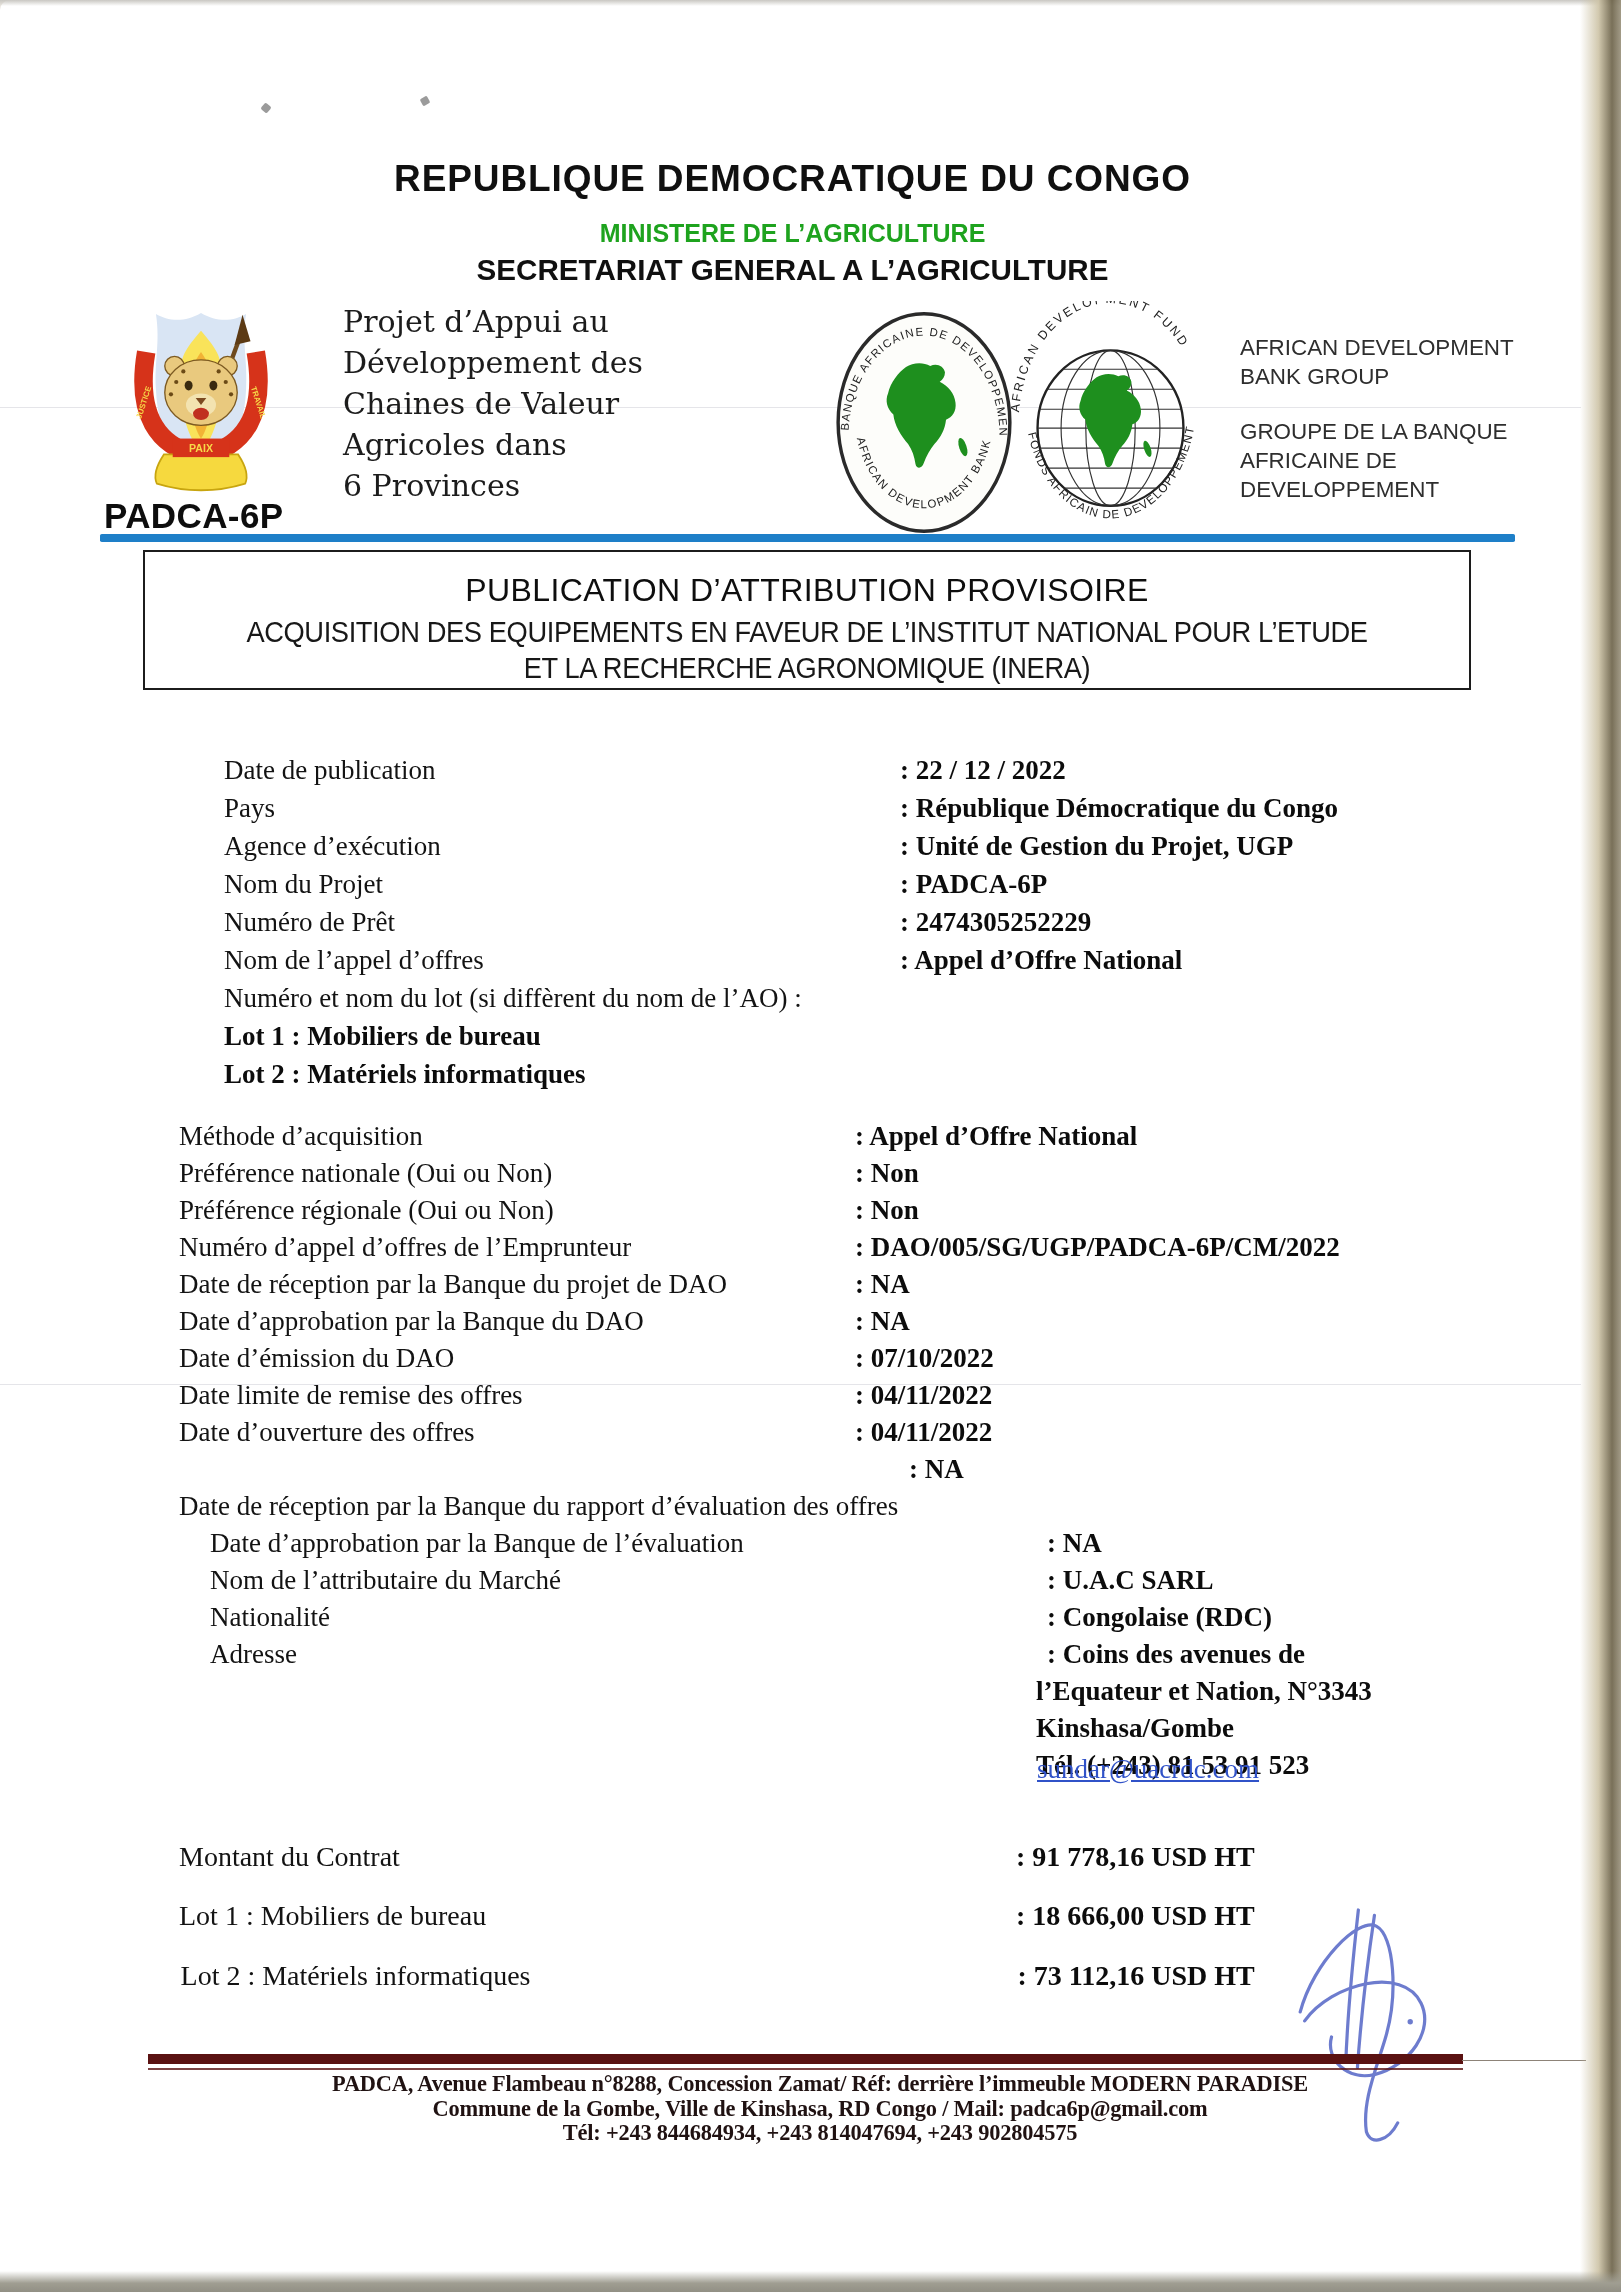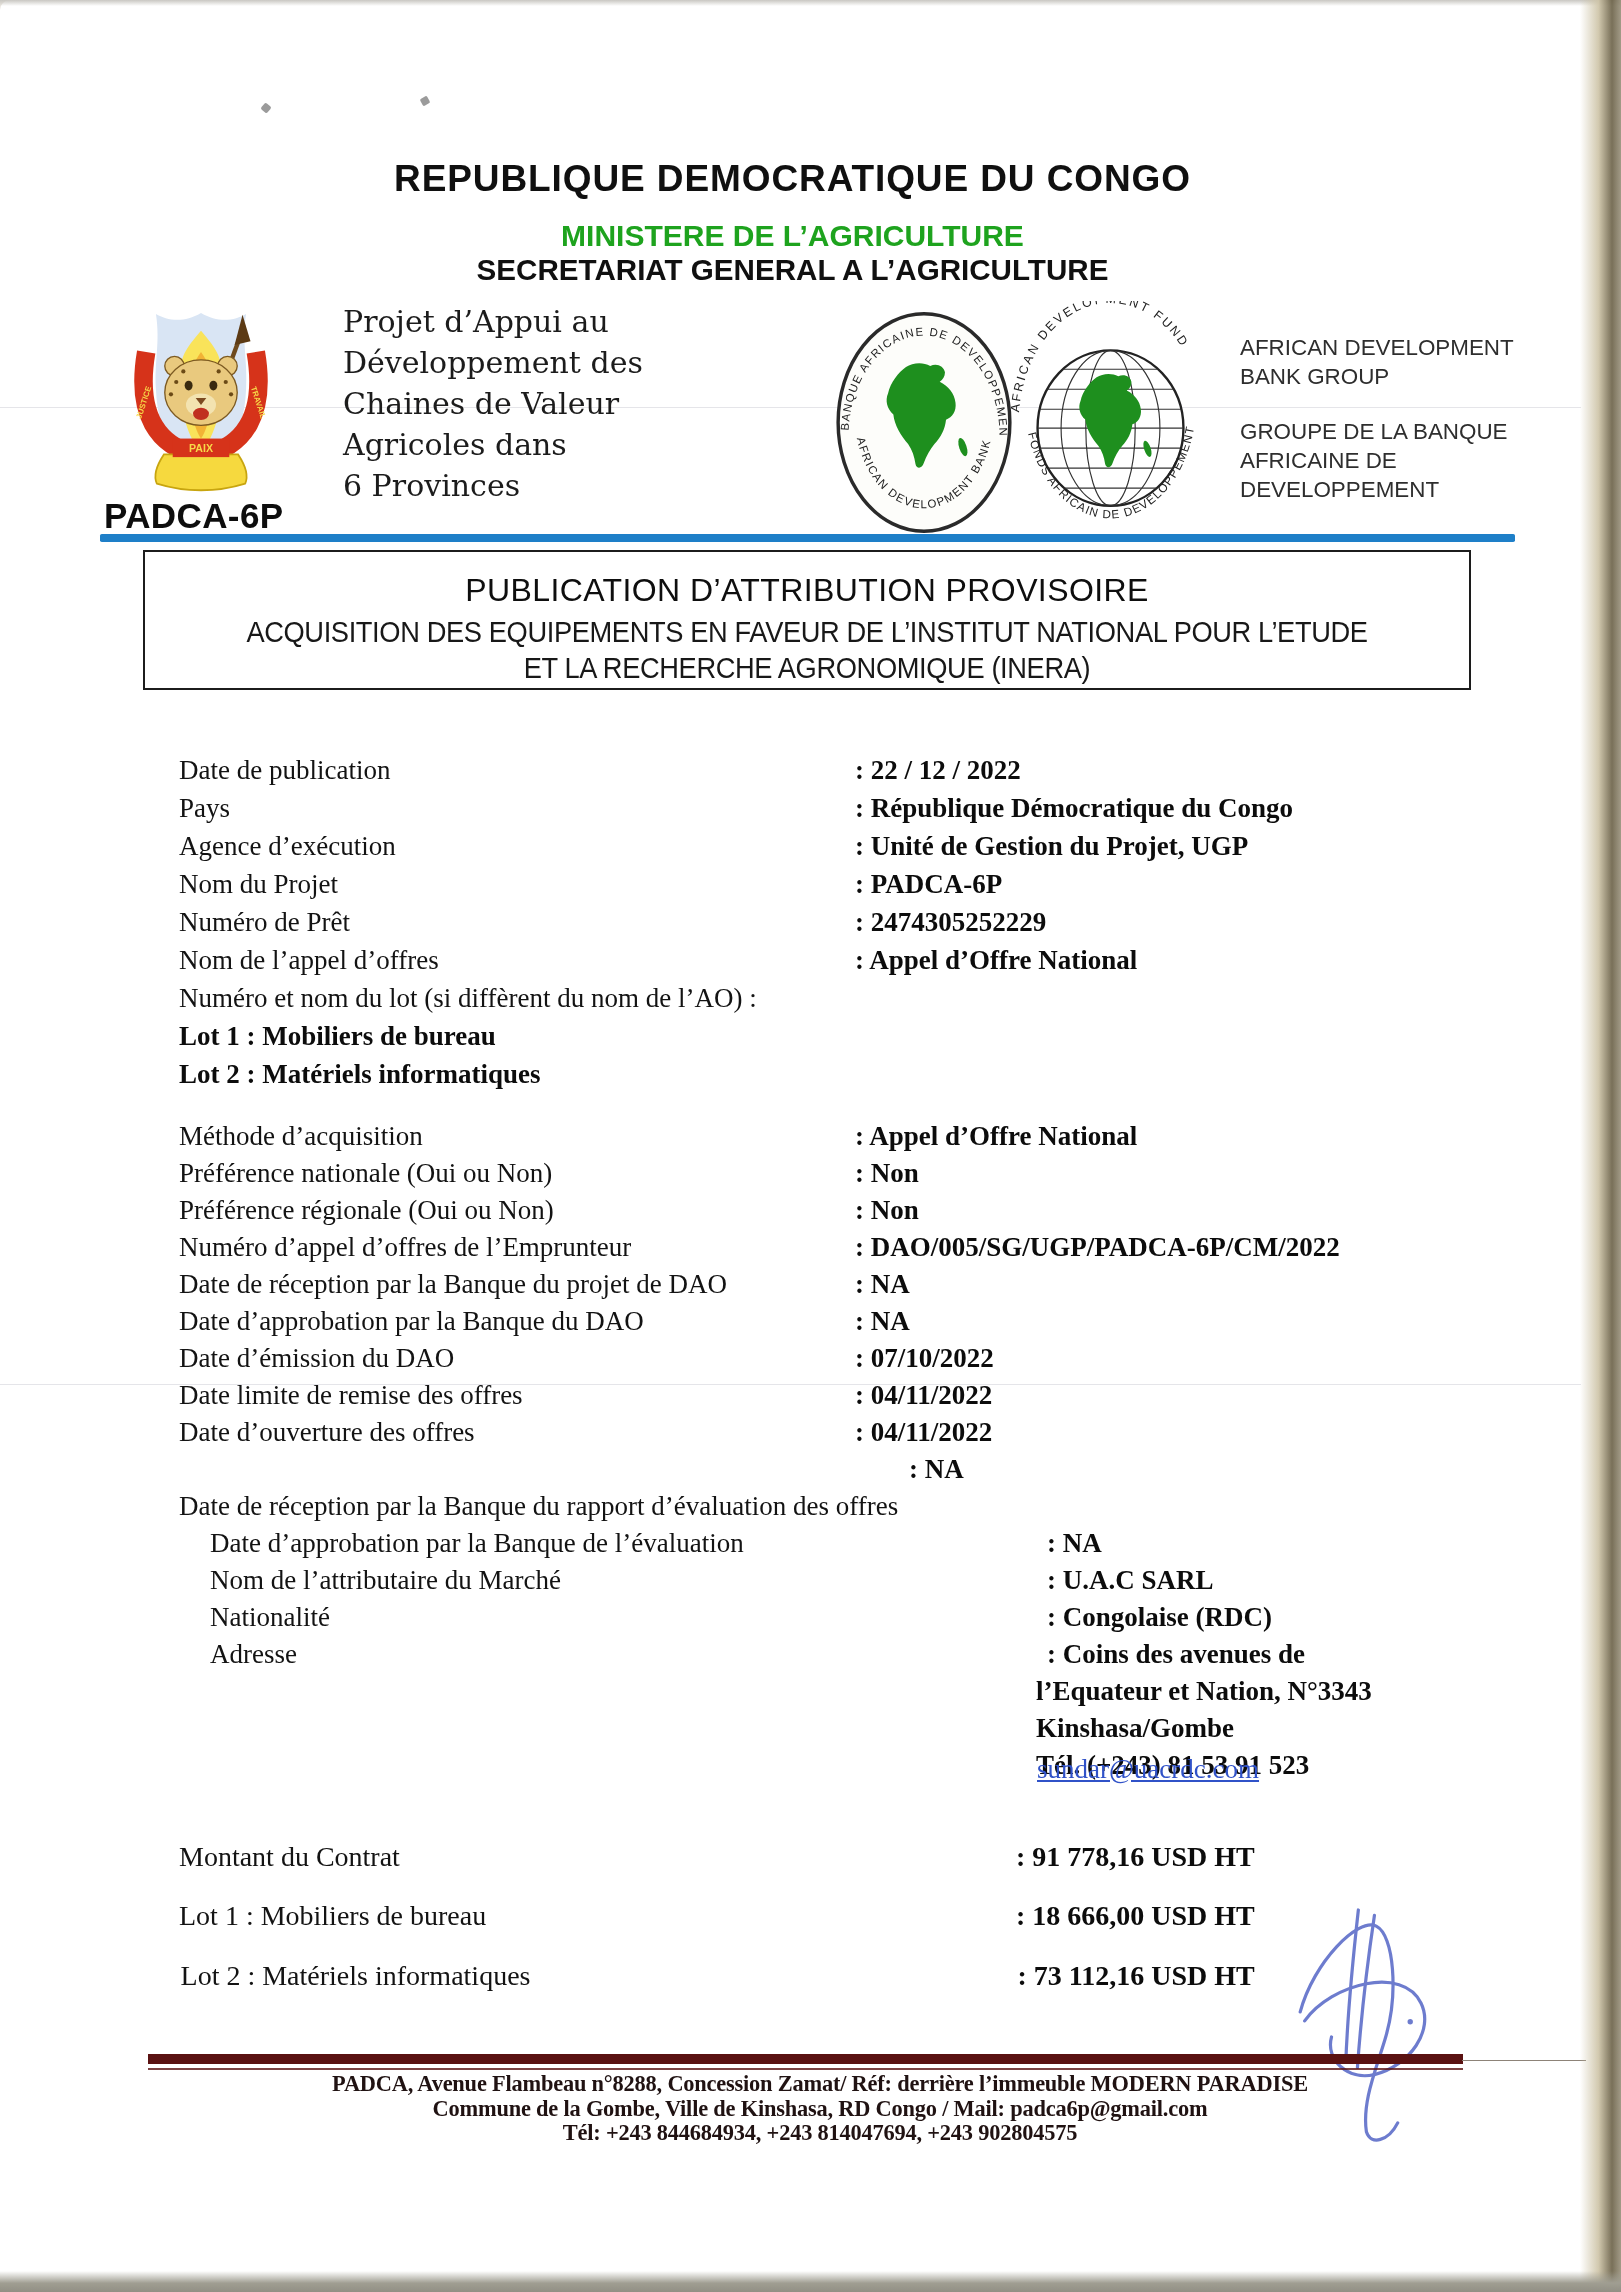--- a/index.html
+++ b/index.html
@@ -14,39 +14,39 @@
   .edge-top{position:absolute;left:0;top:0;width:100%;height:6.3px;background:linear-gradient(#c9c7c2,rgba(201,199,194,0));}
   .edge-right{position:absolute;right:0;top:0;width:41px;height:100%;
     background:linear-gradient(90deg,rgba(205,195,166,0) 0%, #cdc3a6 45%, #6a6046 78%, #98907a 100%);opacity:.9;}
   .edge-bottom{position:absolute;left:0;bottom:0;width:100%;height:22.4px;background:linear-gradient(rgba(160,158,148,0),#a09e92 55%,#8f8d82);}
   .crease{position:absolute;left:0;width:1581px;height:0.9px;background:rgba(95,95,120,.16);}
   .staple{position:absolute;width:8px;height:8px;background:#7a7a7a;opacity:.75;transform:rotate(40deg);border-radius:1.8px;}
 
   
   .t1,.t2,.t3{position:absolute;left:0;width:1585px;text-align:center;font-family:"Liberation Sans",sans-serif;font-weight:bold;}
   .t1{top:158px;font-size:37px;letter-spacing:0.9px;color:#101010;}
-  .t2{top:219px;font-size:30px;color:var(--accent-green,#1ea31e);}
+  .t2{top:219px;font-size:25px;color:var(--accent-green,#1ea31e);}
   .t3{top:253px;font-size:29.6px;color:#101010;}
 
   .project-name{position:absolute;left:343px;top:301px;font-family:"DejaVu Serif",serif;font-size:30px;line-height:41px;color:#1c1c1c;}
   .padca{position:absolute;left:104px;top:496px;font-family:"Liberation Sans",sans-serif;font-weight:bold;font-size:35px;color:#0d0d0d;letter-spacing:0.4px;}
 
   .bank-en,.bank-fr{position:absolute;left:1240px;font-family:"Liberation Sans",sans-serif;font-size:22.4px;line-height:29px;color:#2e2e2e;}
   .bank-en{top:333px;}
   .bank-fr{top:417px;}
 
   .blue-rule{position:absolute;left:100px;top:534px;width:1415px;height:8px;background:var(--rule-blue,#1e7fc8);border-radius:1.8px;}
 
   .notice-box{position:absolute;left:143px;top:550px;width:1324px;height:136px;border:2.7px solid #1c1c1c;background:rgba(255,255,255,.25);text-align:center;}
   .notice-title{margin-top:19.7px;font-family:"Liberation Sans",sans-serif;font-weight:normal;font-size:32px;letter-spacing:0.4px;color:#0e0e0e;}
   .notice-sub{font-family:"Liberation Sans",sans-serif;font-size:29px;color:#181818;letter-spacing:-0.4px;transform:scaleX(.94);transform-origin:center;line-height:36px;margin-top:5.4px;}
 
   
   .fields{position:absolute;left:179px;font-size:27px;}
-  .f1{top:751px;line-height:38px;width:1343px;}
+  .f1{top:751px;line-height:38px;width:1343px;margin-left:45px;}
   .f2{top:1118px;line-height:37px;width:1397px;}
   .frow{display:flex;}
   .frow .lbl{flex:none;width:676px;color:#131313;}
   .frow.colb .lbl{width:837px;margin-left:31px;}
   .val{font-weight:bold;color:#0c0c0c;}
   .val::before{content:": ";}
   .lot-note{color:#131313;}
   .lot-line{font-weight:bold;color:#0c0c0c;}
   .frow-long .lbl{width:auto;margin-right:10.7px;margin-top:37px;}
   .addr-extra{margin-left:857px;font-weight:bold;color:#0c0c0c;}

